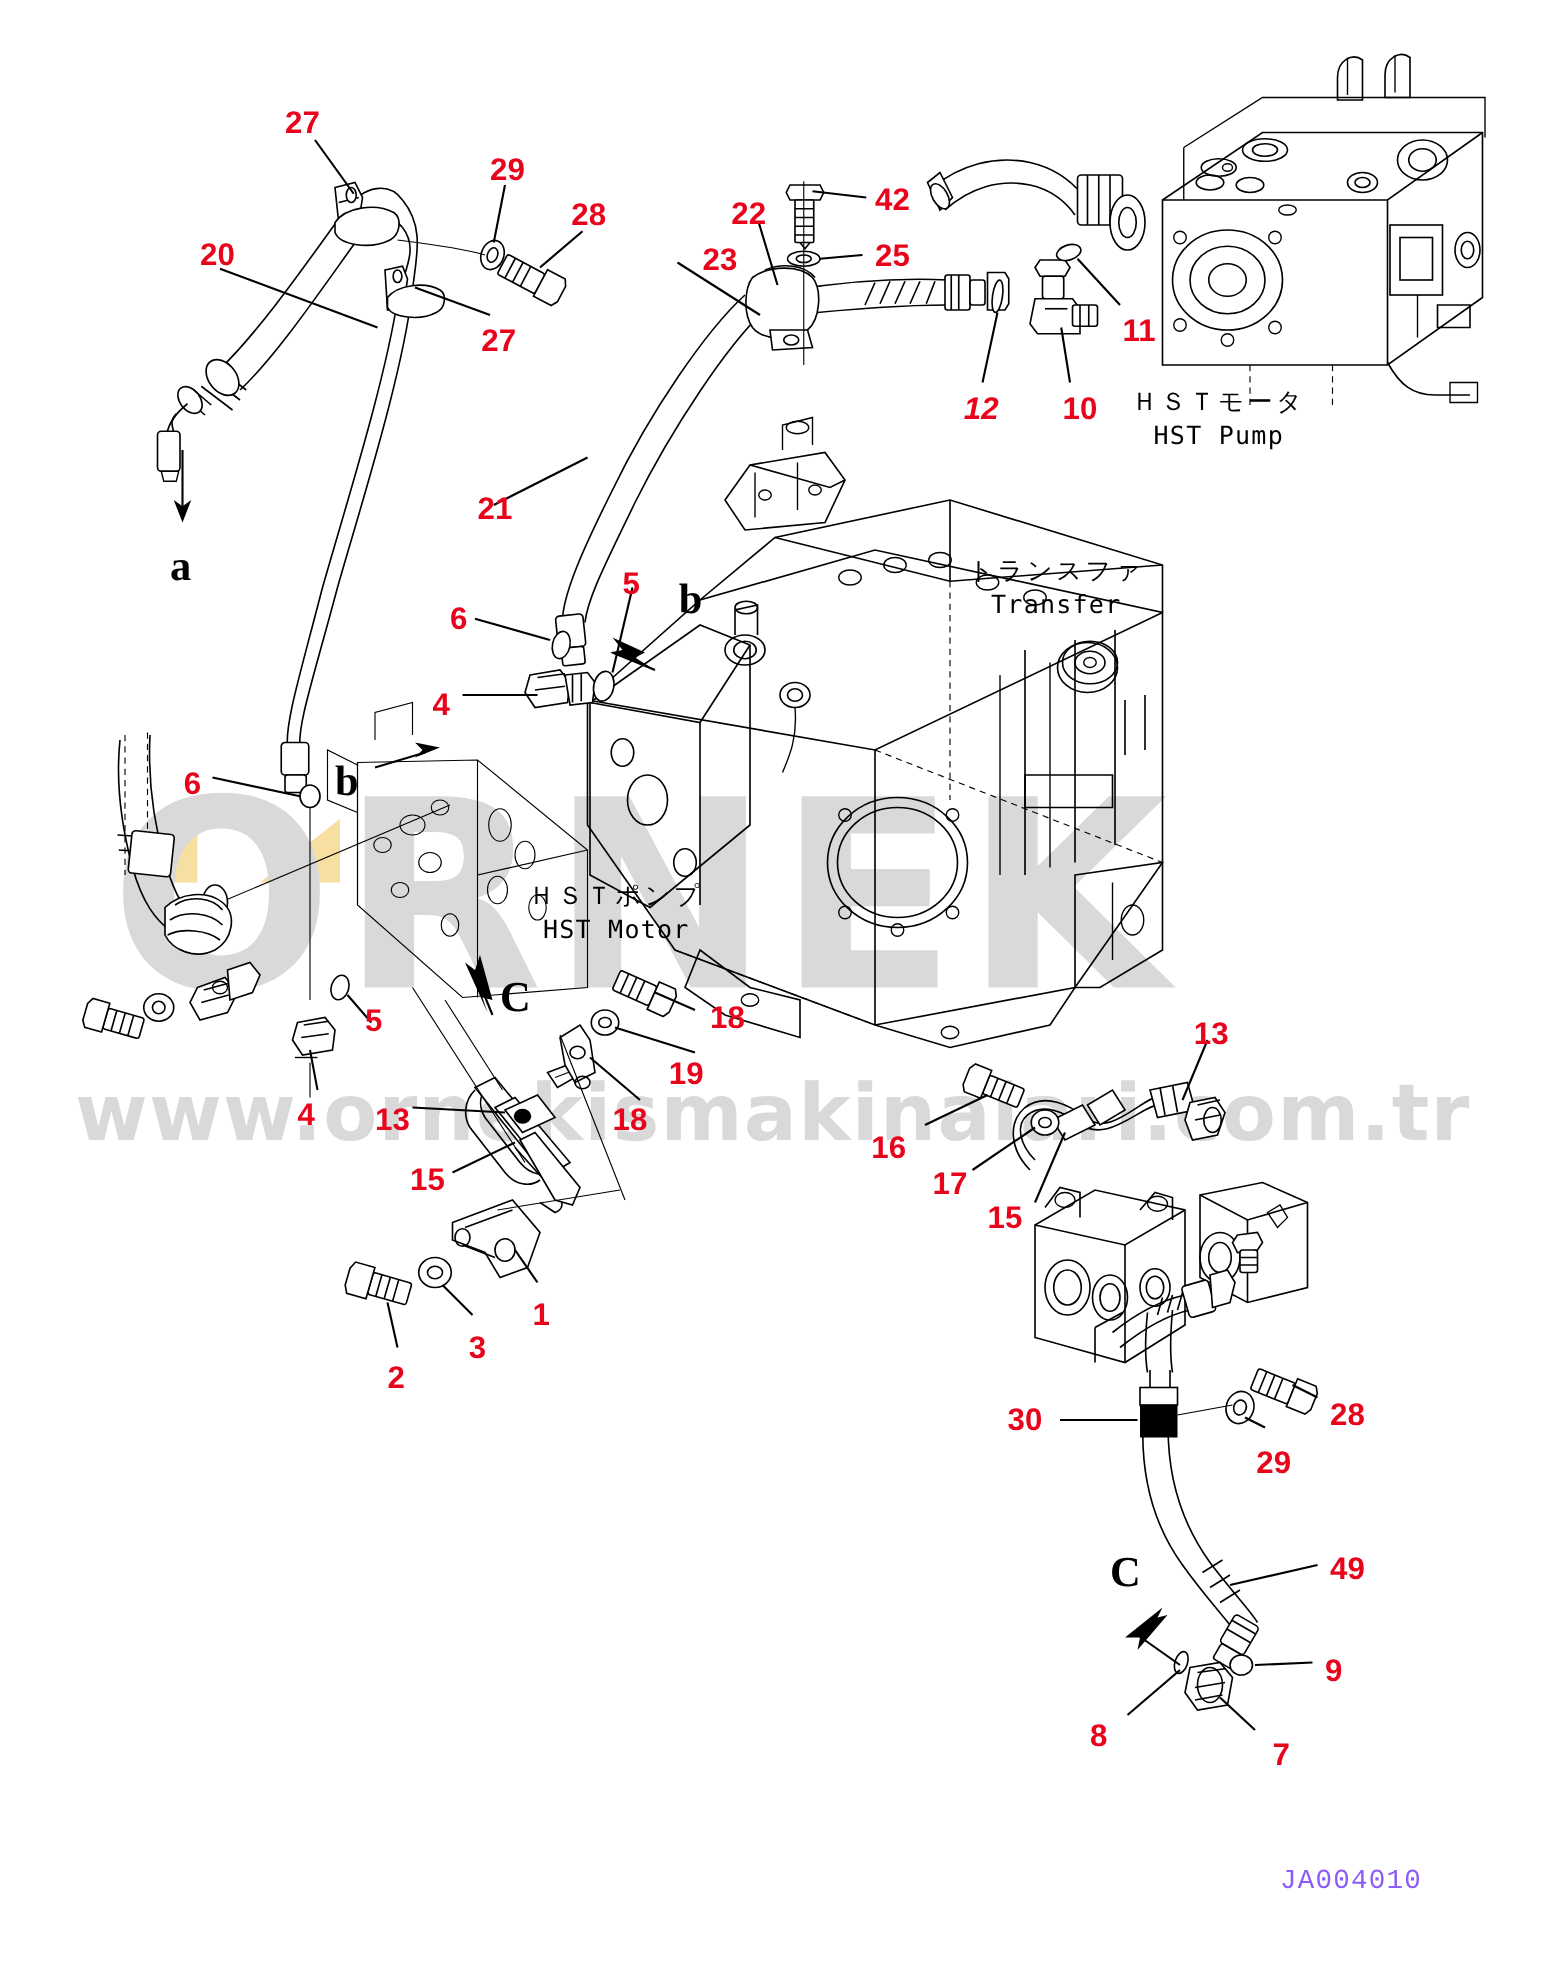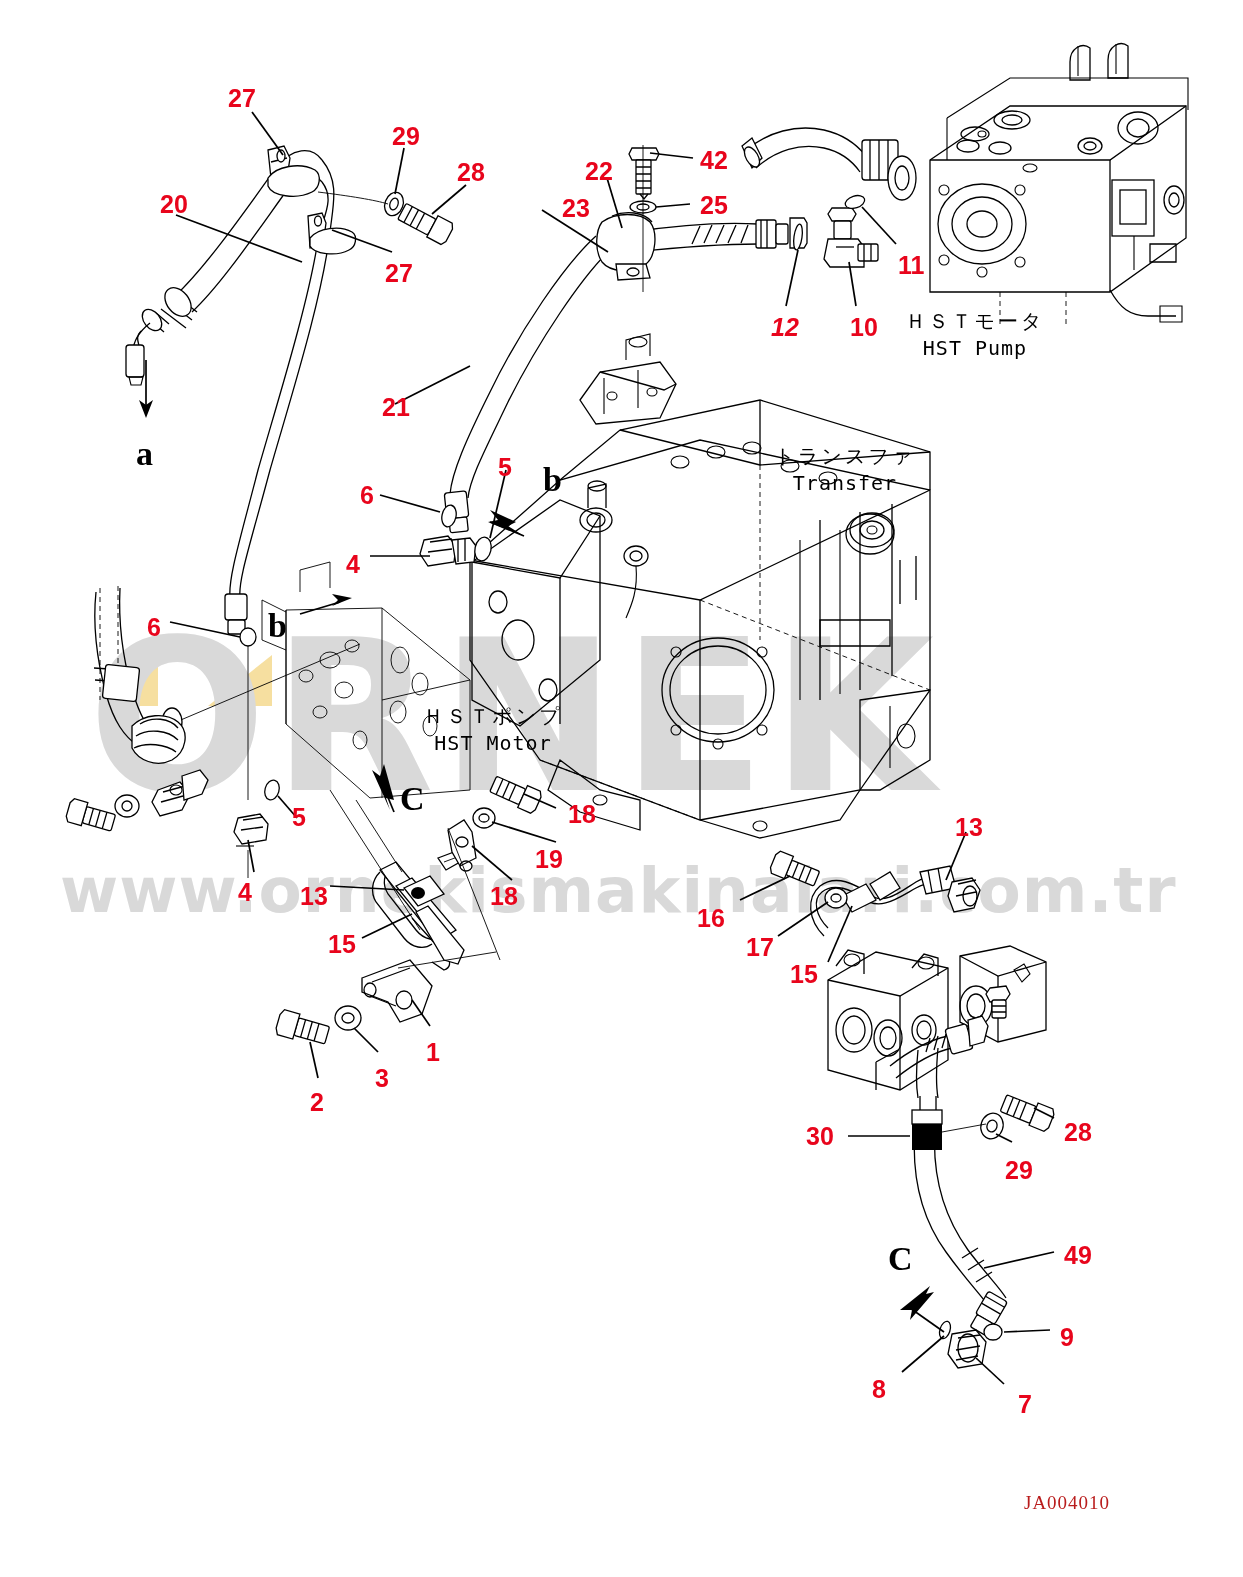--- a/index.html
+++ b/index.html
@@ -14,22 +14,22 @@
   .wm-tri{fill:#f6dfa0;}
   
   .num{position:absolute;color:#e8051c;font-family:"Liberation Sans",sans-serif;
        font-size:25px;font-weight:bold;line-height:1;white-space:nowrap;}
   .sec{position:absolute;color:#000;font-family:"Liberation Serif",serif;
        font-size:34px;font-weight:bold;line-height:1;}
   .cap{position:absolute;color:#000;font-family:"DejaVu Sans Mono",monospace;
        font-size:20px;line-height:1.35;text-align:center;white-space:nowrap;
        letter-spacing:1px;}
   .cap .jp{font-family:"DejaVu Sans",sans-serif;letter-spacing:3px;display:block;}
-  .dwg{position:absolute;color:#b91c1c;font-family:Liberation Serif, serif;
-       font-size:19px;letter-spacing:1px;}
+  .dwg{position:absolute;color:#8b5cf6;font-family:Liberation Mono, monospace;
+       font-size:22px;letter-spacing:1px;}
   .ln{stroke:#000;stroke-width:1.7;fill:none;}
   .pt{stroke:#000;stroke-width:1.3;fill:none;}
   .pt2{stroke:#000;stroke-width:1.1;fill:none;}
   .thin{stroke:#000;stroke-width:0.9;fill:none;}
   .hid{stroke:#000;stroke-width:0.9;fill:none;stroke-dasharray:5 4;}
   .fillw{fill:#fff;stroke:#000;stroke-width:1.3;}
   .fillk{fill:#000;stroke:none;}
 </style>
 </head>
 <body>

